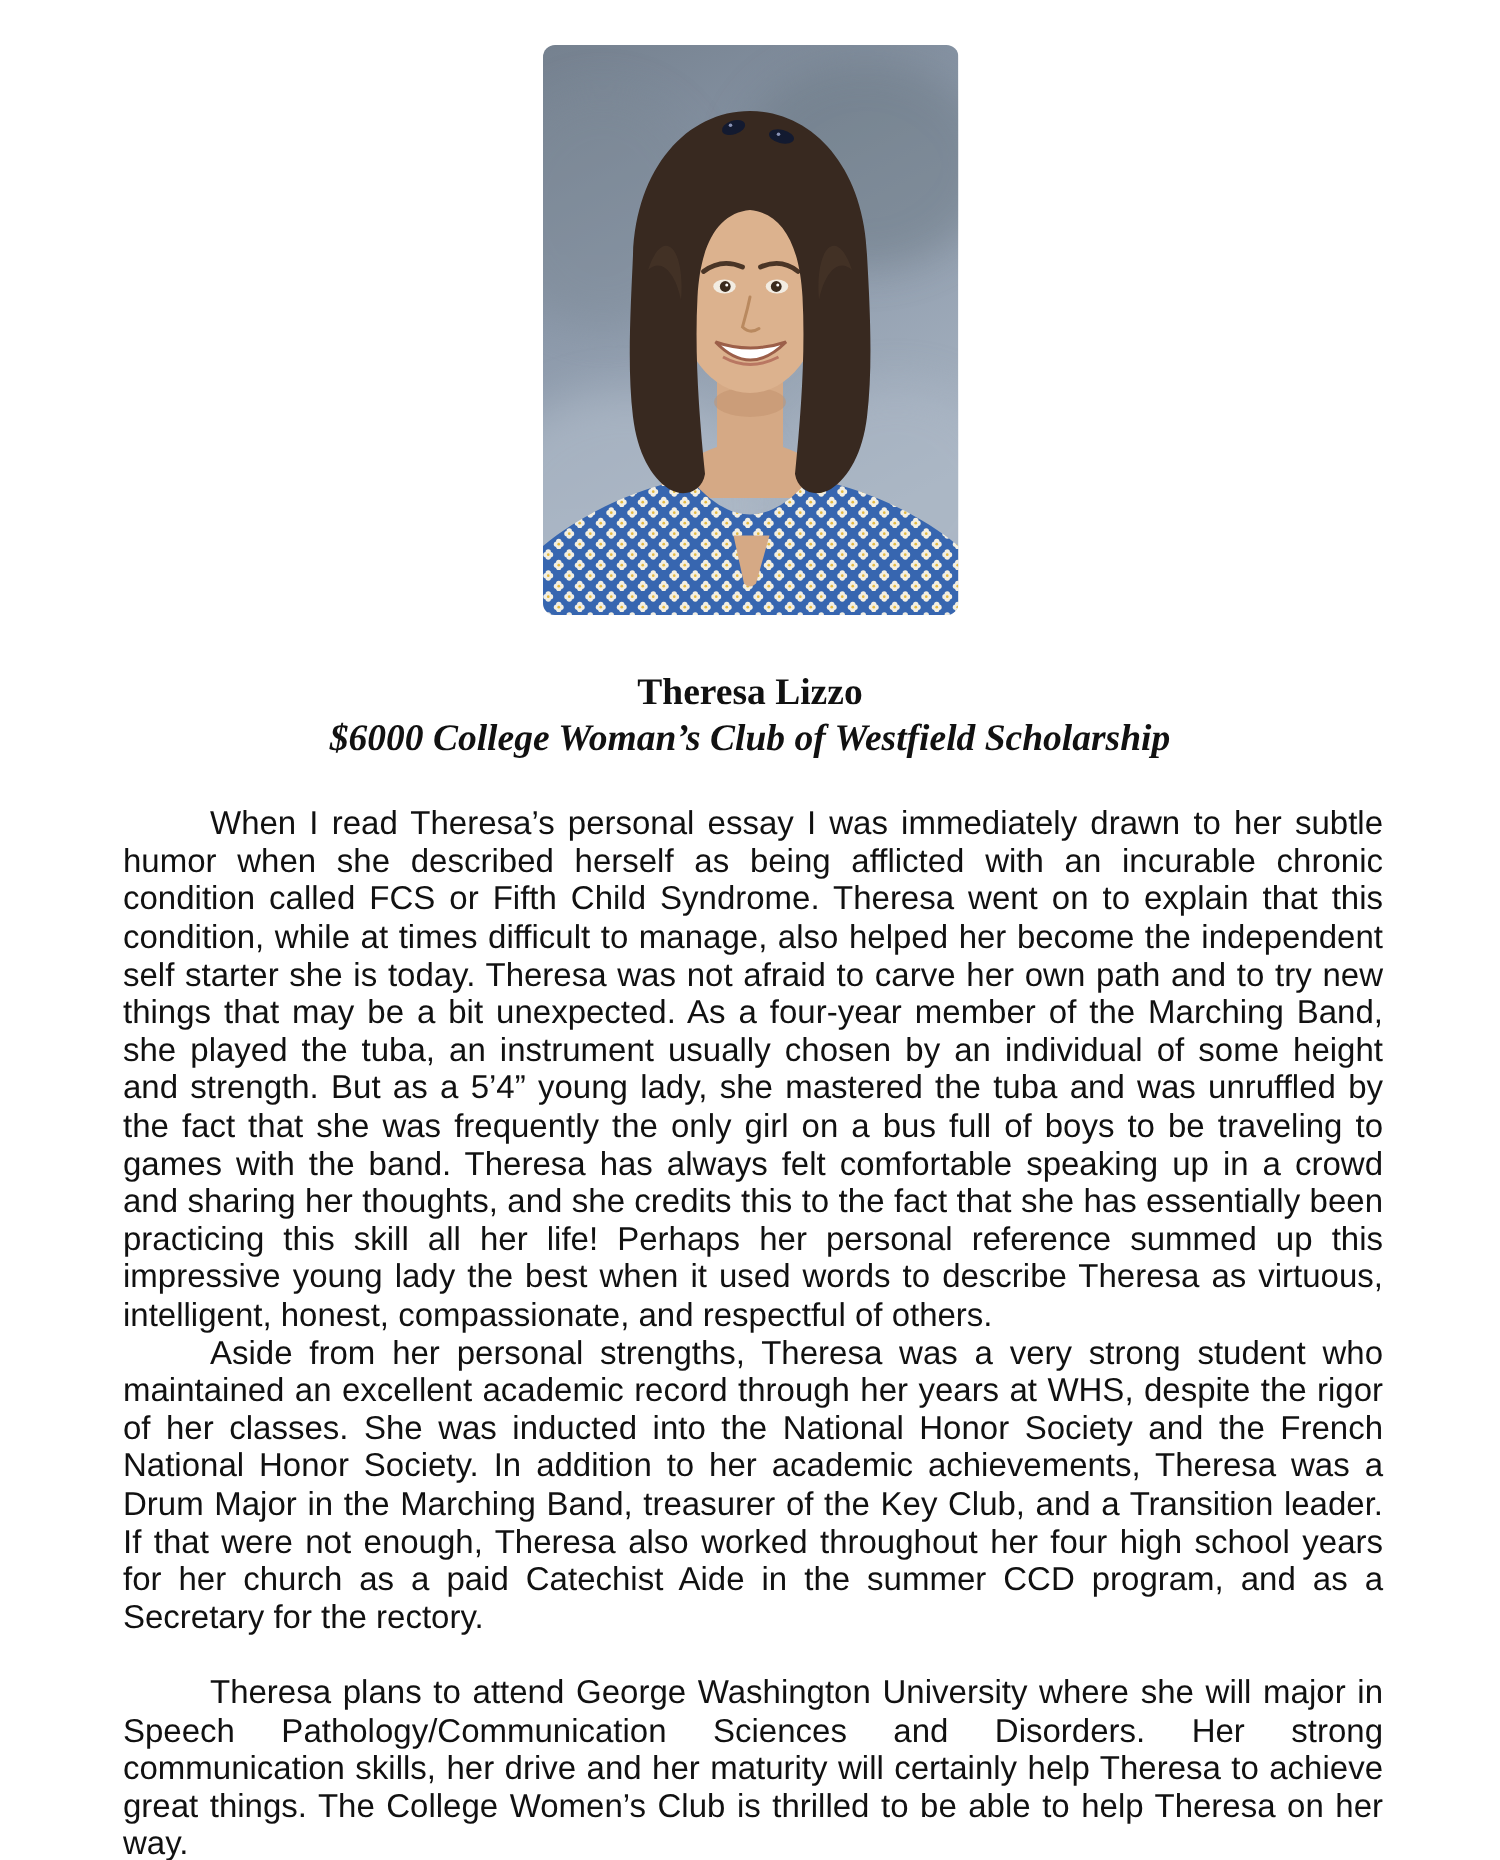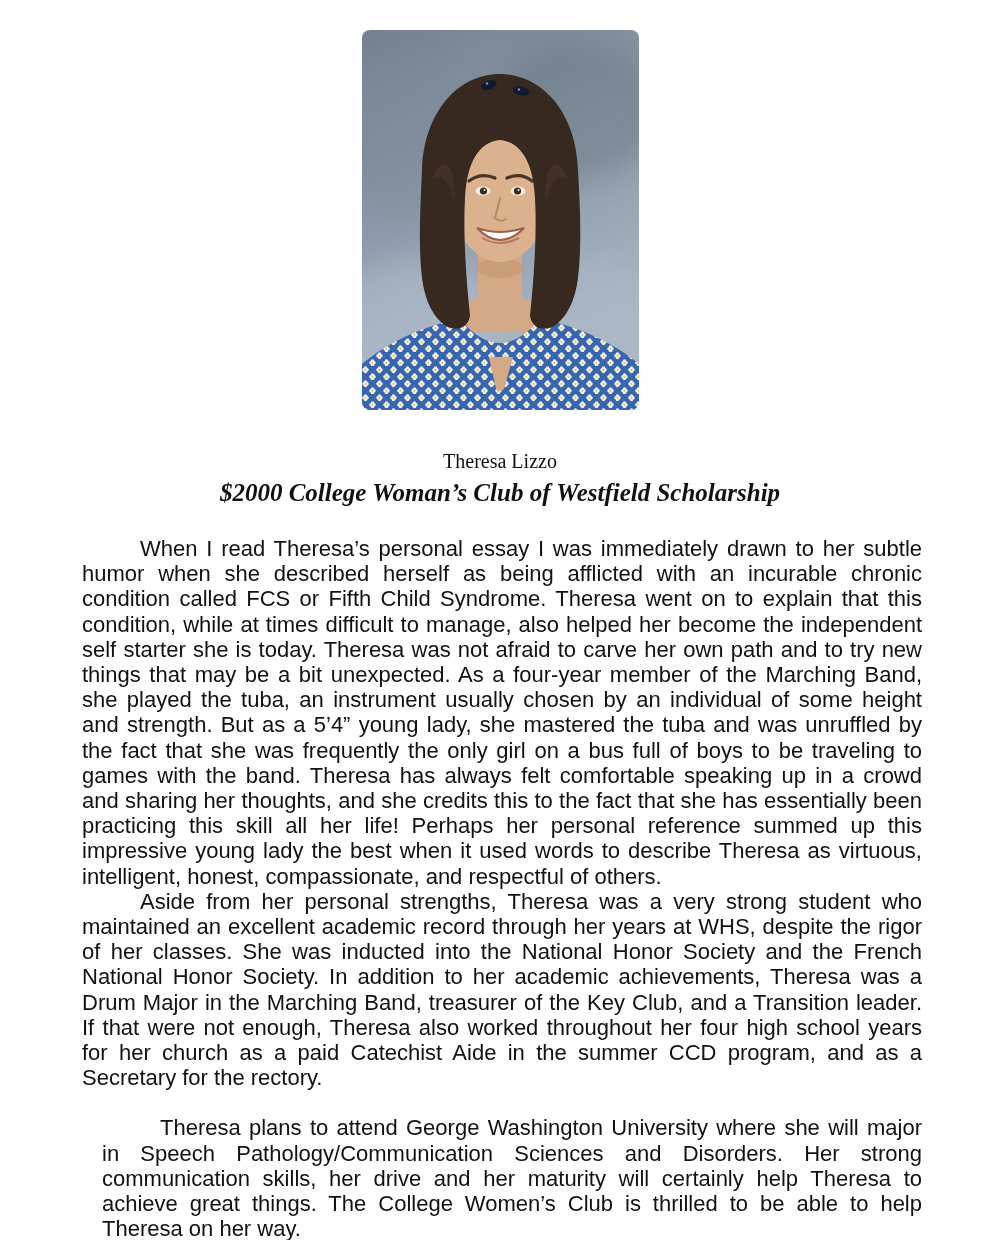--- a/index.html
+++ b/index.html
@@ -25,41 +25,40 @@
     display: block;
   }
   .photo-frame svg { display: block; }
   .header-block {
     margin-top: 36px;
     text-align: center;
     font-family: "Liberation Serif", serif;
     line-height: 31px;
   }
   .header-name {
-    font-size: 20px;
-    font-weight: normal;
+    font-size: 25px;
+    font-weight: bold;
   }
   .header-award {
     font-size: 25px;
     font-weight: bold;
     font-style: italic;
   }
   .body-text {
     margin: 28px 78px 0 82px;
     font-size: 22px;
     line-height: 25.2px;
     text-align: justify;
   }
   .body-text p {
     margin: 0;
     text-indent: 58px;
   }
   .body-text p.gap-before {
     margin-top: 25px;
-    margin-left: 20px;
   }
 </style>
 </head>
 <body>
 
 <div class="page">
 
   <div class="photo-frame">
     <svg width="277" height="380" viewBox="0 0 277 380" xmlns="http://www.w3.org/2000/svg">
       <defs>
@@ -134,21 +133,21 @@
 
       <ellipse cx="127" cy="55" rx="8" ry="4.5" fill="#131a30" transform="rotate(-18 127 55)"></ellipse>
       <ellipse cx="159" cy="61" rx="8.5" ry="4.5" fill="#131a30" transform="rotate(14 159 61)"></ellipse>
       <circle cx="125" cy="53.5" r="1.2" fill="#8a93b5"></circle>
       <circle cx="157" cy="59.5" r="1.2" fill="#8a93b5"></circle>
     </svg>
   </div>
 
   <div class="header-block">
     <div class="header-name">Theresa Lizzo</div>
-    <div class="header-award">$2000 College Woman’s Club of Westfield Scholarship</div>
+    <div class="header-award">$6000 College Woman’s Club of Westfield Scholarship</div>
   </div>
 
   <div class="body-text">
     <p>When I read Theresa’s personal essay I was immediately drawn to her subtle humor when she described herself as being afflicted with an incurable chronic condition called FCS or Fifth Child Syndrome.  Theresa went on to explain that this condition, while at times difficult to manage, also helped her become the independent self starter she is today. Theresa was not afraid to carve her own path and to try new things that may be a bit unexpected.  As a four-year member of the Marching Band, she played the tuba, an instrument usually chosen by an individual of some height and strength.  But as a 5’4” young lady, she mastered the tuba and was unruffled by the fact that she was frequently the only girl on a bus full of boys to be traveling to games with the band.  Theresa has always felt comfortable speaking up in a crowd and sharing her thoughts, and she credits this to the fact that she has essentially been practicing this skill all her life! Perhaps her personal reference summed up this impressive young lady the best when it used words to describe Theresa as virtuous, intelligent, honest, compassionate, and respectful of others.</p>
     <p>Aside from her personal strengths, Theresa was a very strong student who maintained an excellent academic record through her years at WHS, despite the rigor of her classes. She was inducted into the National Honor Society and the French National Honor Society. In addition to her academic achievements, Theresa was a Drum Major in the Marching Band, treasurer of the Key Club, and a Transition leader.  If that were not enough, Theresa also worked throughout her four high school years for her church as a paid Catechist Aide in the summer CCD program, and as a Secretary for the rectory.</p>
     <p class="gap-before">Theresa plans to attend George Washington University where she will major in Speech Pathology/Communication Sciences and Disorders.   Her strong communication skills, her drive and her maturity will certainly help Theresa to achieve great things.  The College Women’s Club is thrilled to be able to help Theresa on her way.</p>
   </div>
 
 </div>
 

